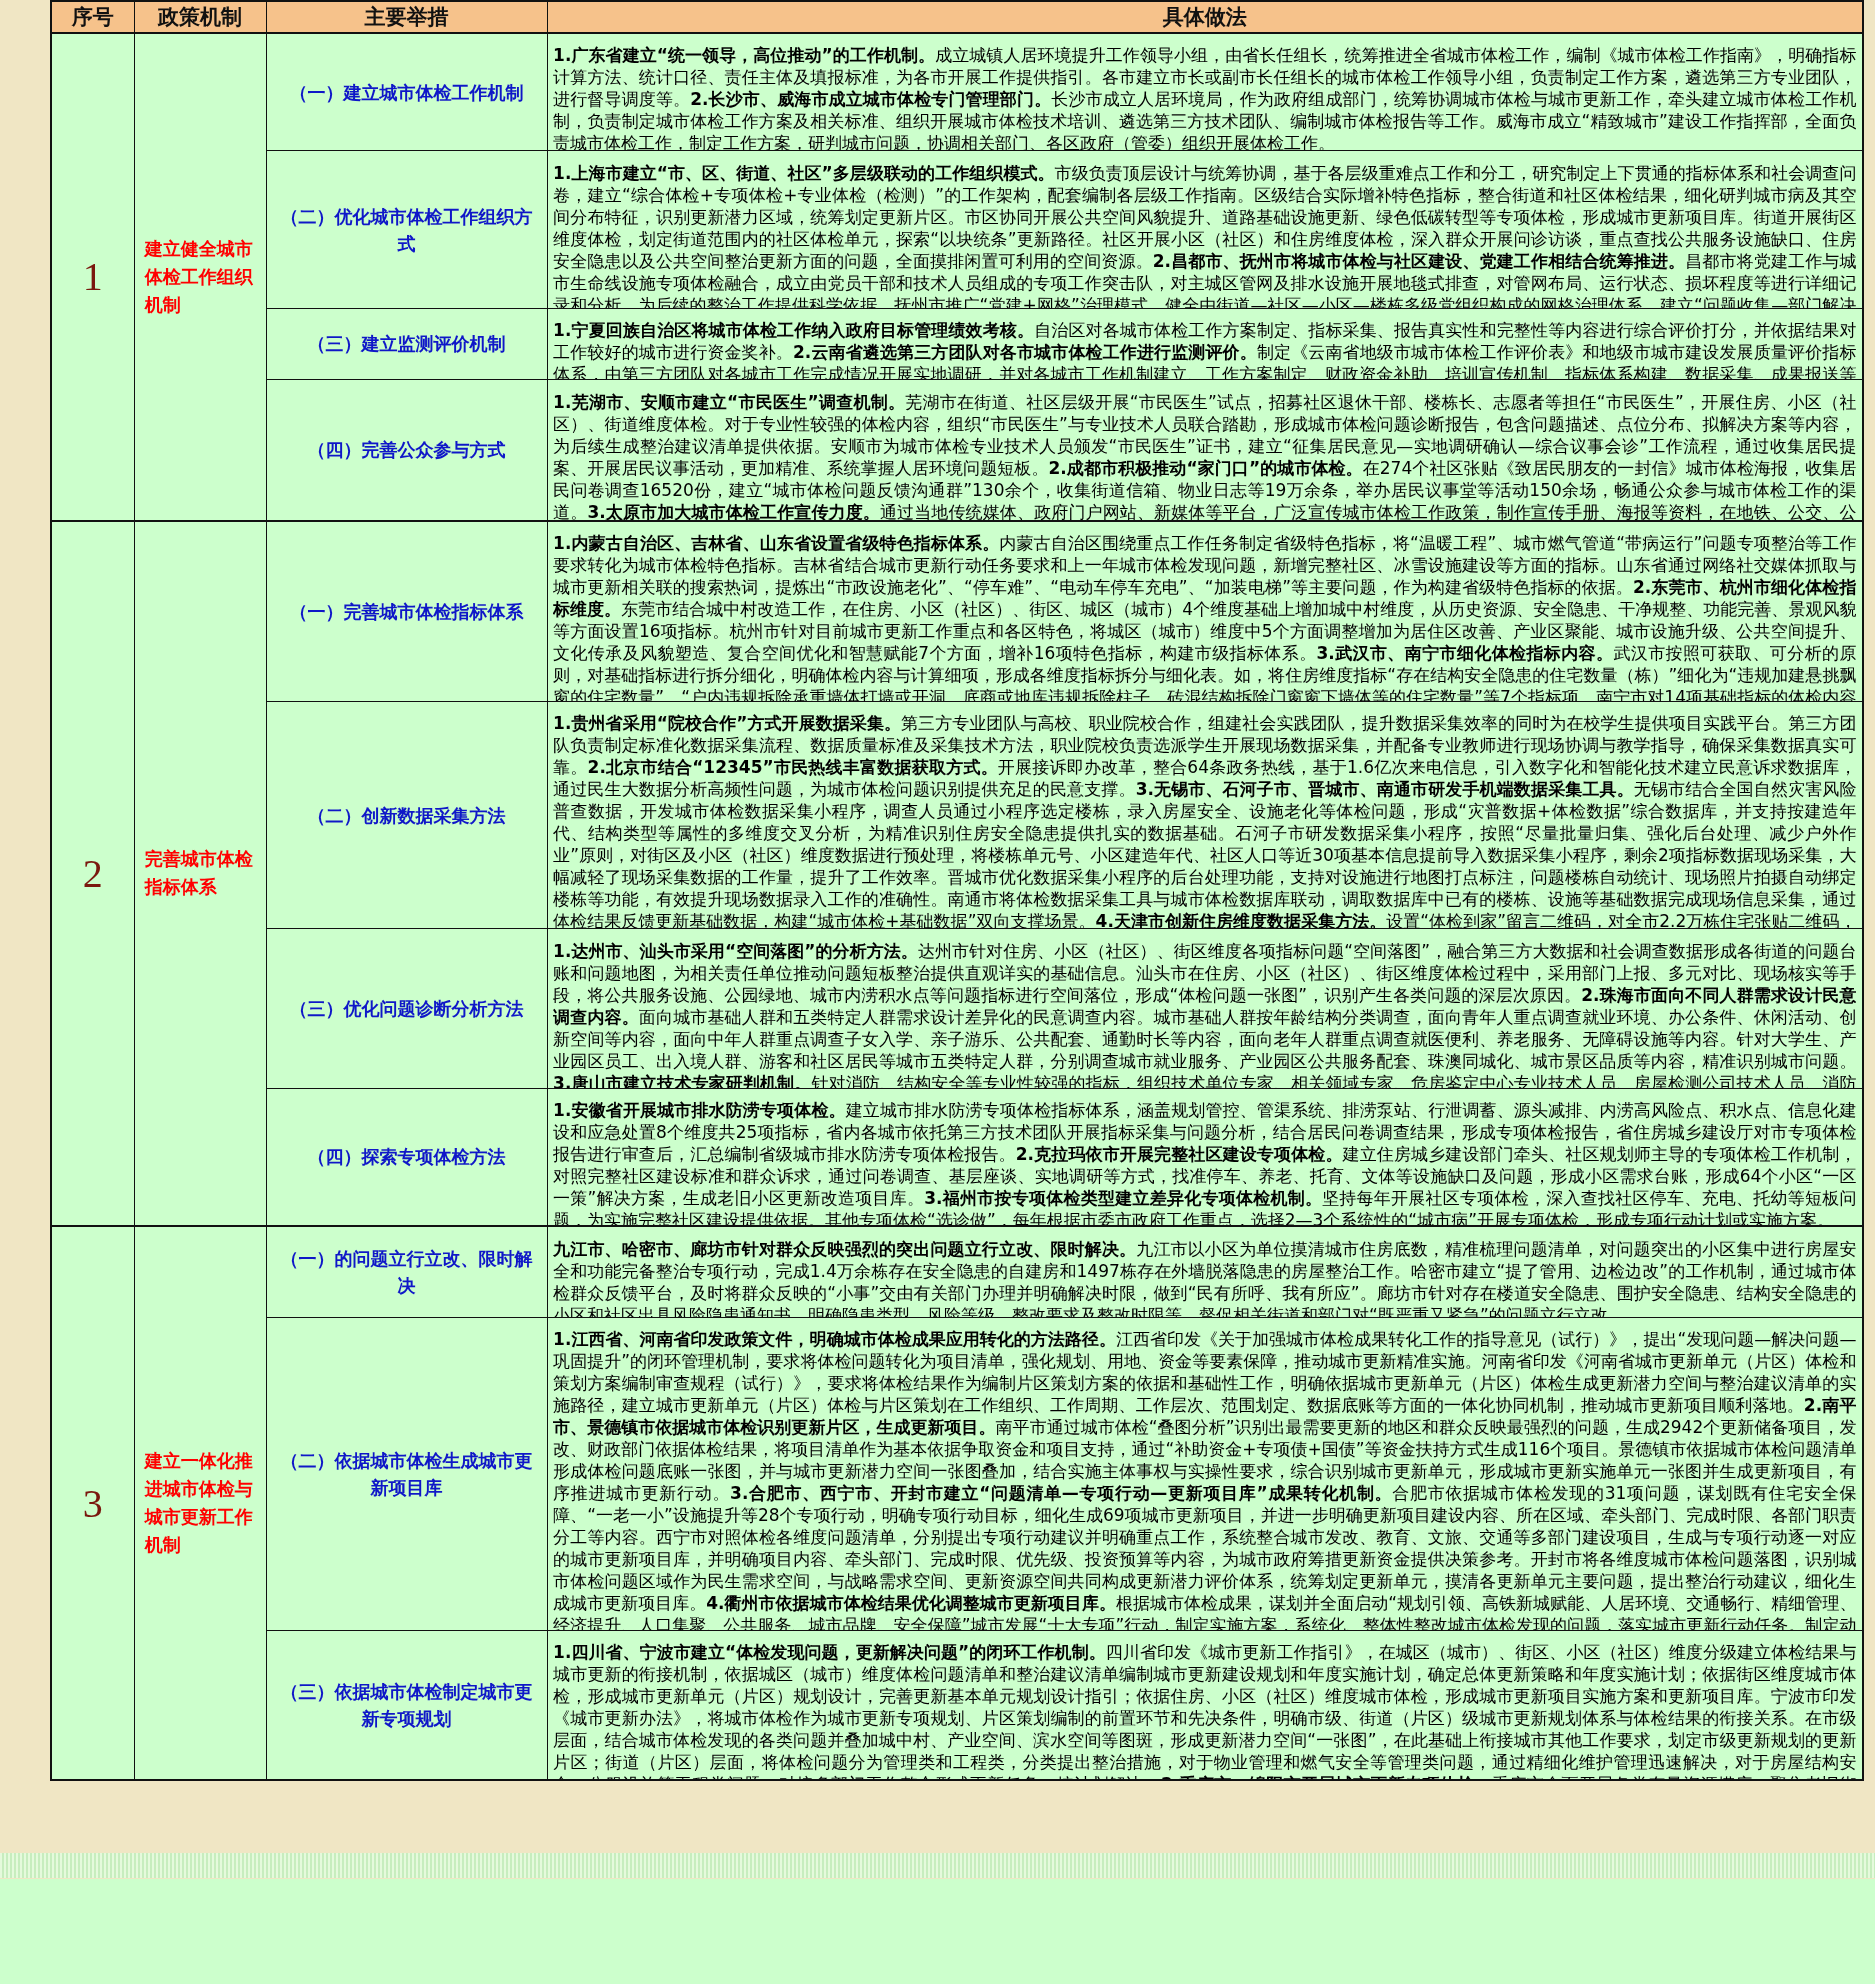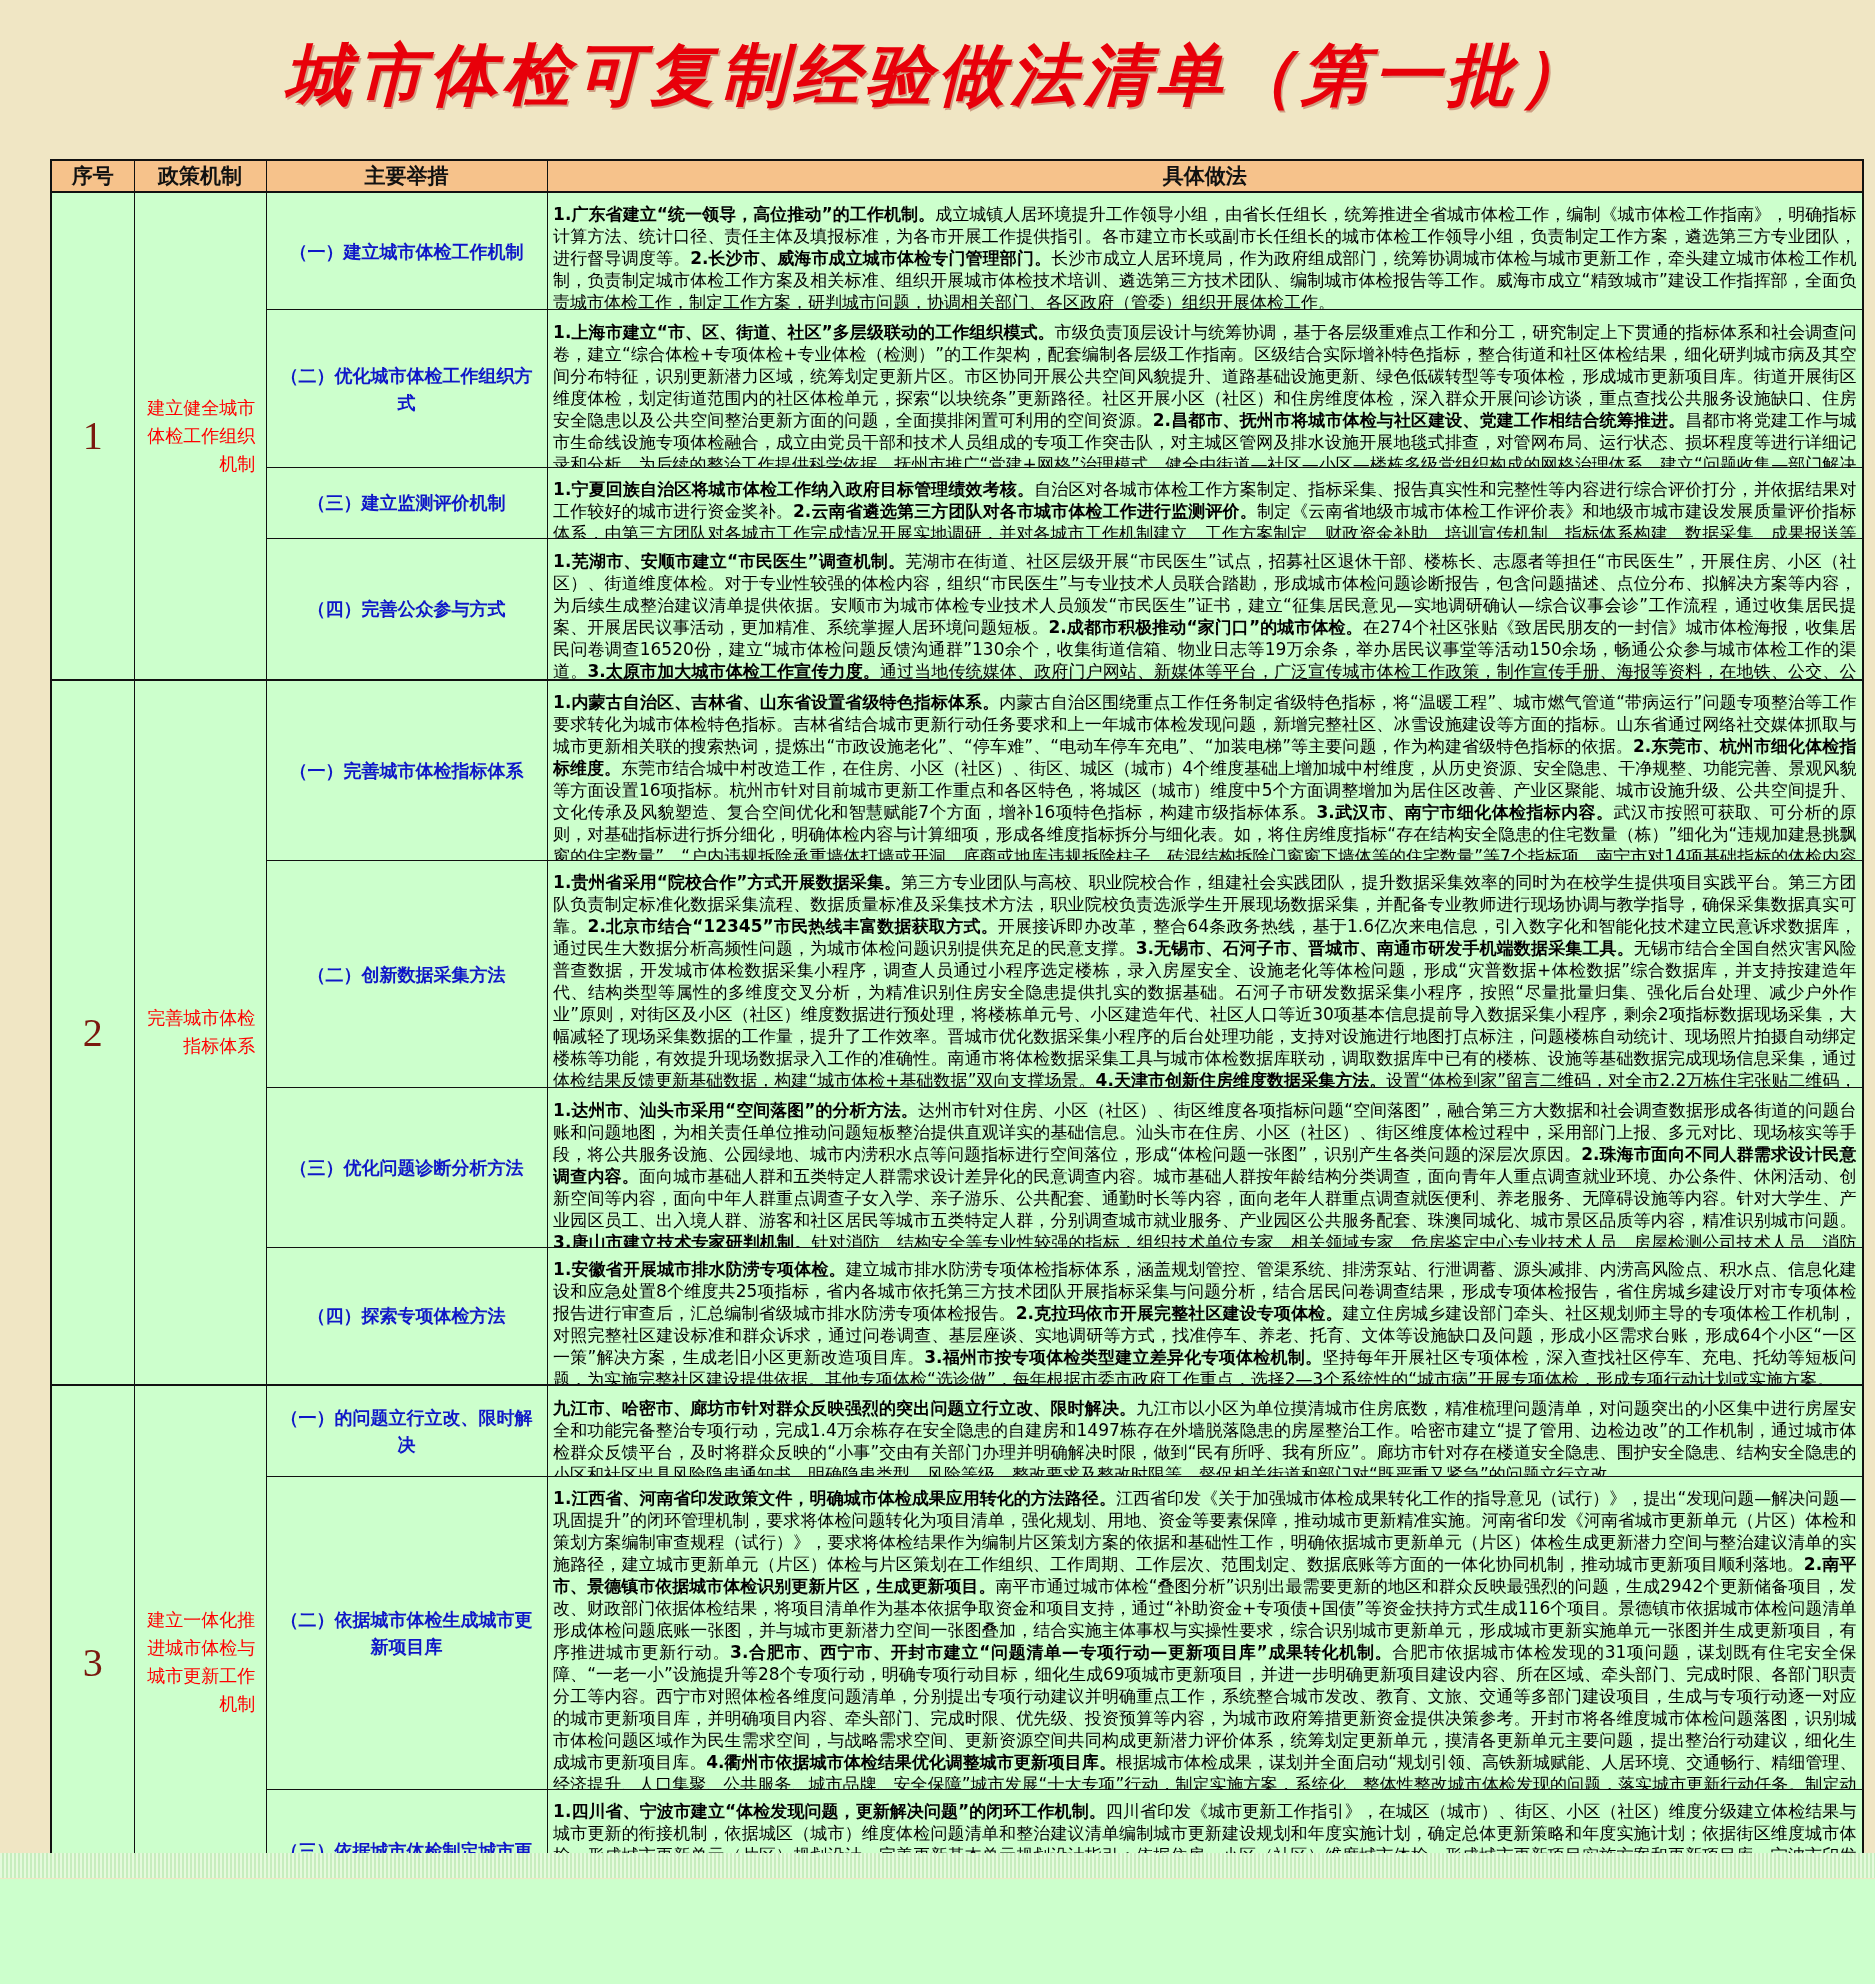--- a/index.html
+++ b/index.html
@@ -40,22 +40,22 @@
     font-size:21px;font-weight:bold;color:#111;text-align:center;
     vertical-align:middle;
   }
   tr.group-start td{border-top:2.8px solid var(--border,#111);}
   td.no-cell{
     text-align:center;vertical-align:middle;
     font-family:"Liberation Serif","DejaVu Serif",serif;
     font-size:40px;color:var(--number-maroon,#7a180e);
   }
   td.mech-cell{
-    text-align:right;vertical-align:middle;
-    font-size:18px;font-weight:normal;line-height:1.55;
+    text-align:left;vertical-align:middle;
+    font-size:18px;font-weight:bold;line-height:1.55;
     color:var(--mechanism-red,#ff0000);padding:0 10.3px;
   }
   td.meas-cell{
     text-align:center;vertical-align:middle;
     font-size:18px;font-weight:bold;line-height:1.5;
     color:var(--measure-blue,#0f17c8);padding:1px 12px;
   }
   td.prac-cell{vertical-align:top;padding:2.4px 5.6px 0 5.6px;}
   td.prac-cell .prac-inner{
     overflow:hidden;
@@ -73,23 +73,20 @@
   }
   .green-bottom{
     position:absolute;left:0;top:1879px;width:1876px;height:701px;
     background:var(--bottom-green,#ccffcc);
   }
 </style>
 </head>
 <body>
 
 <div class="content-clip">
-  <div class="title-block">
-    <h1>城市体检可复制经验做法清单（第一批）</h1>
-  </div>
 
   <table class="doc">
     <colgroup>
       <col class="c-no">
         <col class="c-mech">
         <col class="c-meas">
         <col class="c-prac">
     </colgroup>
     <thead>
       <tr>

